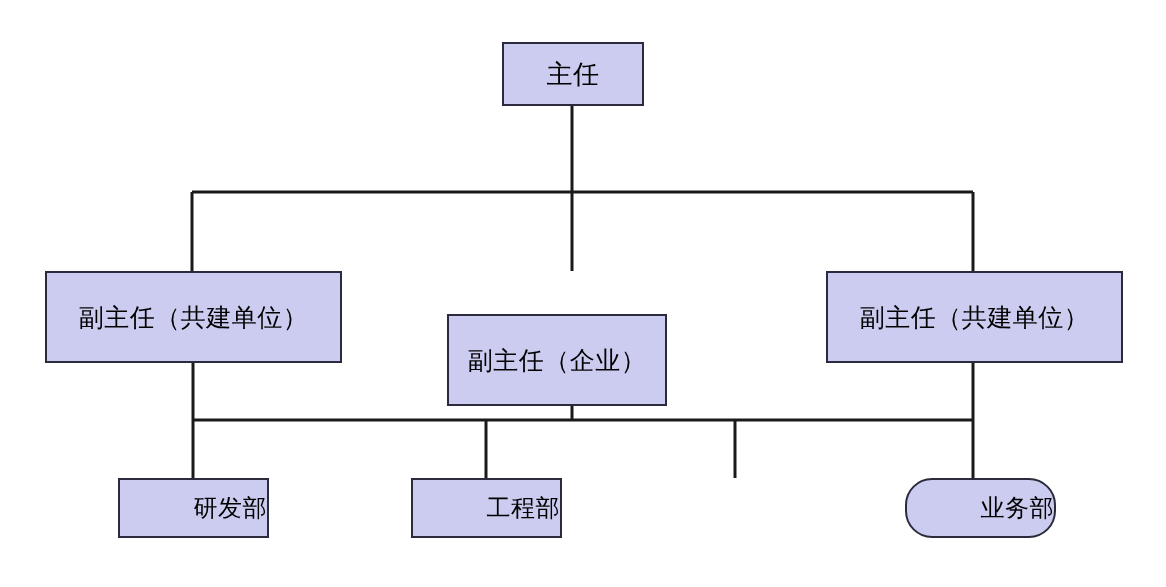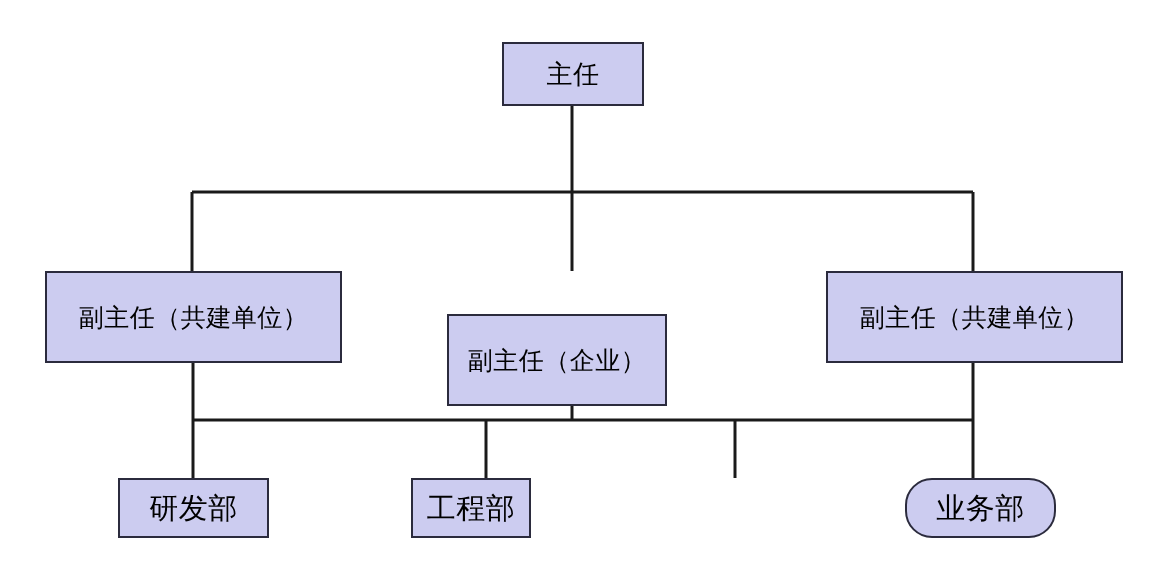--- a/index.html
+++ b/index.html
@@ -34,21 +34,21 @@
     justify-content: center;
     color: #000000;
     font-size: 25px;
     line-height: 1;
     letter-spacing: 0.5px;
     white-space: nowrap;
     z-index: 2;
   }
   .node-box.level-root { font-size: 26px; }
   .node-box.level-mid  { font-size: 25px; }
-  .node-box.level-leaf { font-size: 29px; }
+  .node-box.level-leaf { font-size: 24px; justify-content: flex-end; }
 </style>
 </head>
 <body>
 
 <div id="org-chart-canvas">
 
   <svg id="org-svg" viewBox="0 0 1166 587" xmlns="http://www.w3.org/2000/svg">
     <g stroke="#1a1a1a" stroke-width="3" stroke-linecap="butt" fill="none">
 
       <line x1="572" y1="106" x2="572" y2="192"></line>
@@ -85,21 +85,21 @@
   </div>
 
   <div class="node-box level-mid" style="left:826px; top:271px; width:297px; height:92px;">
     <span>副主任（共建单位）</span>
   </div>
 
   <div class="node-box level-leaf" style="left:118px; top:478px; width:151px; height:60px;">
     <span>研发部</span>
   </div>
 
-  <div class="node-box level-leaf" style="left:411px; top:478px; width:120px; height:60px;">
+  <div class="node-box level-leaf" style="left:411px; top:478px; width:151px; height:60px;">
     <span>工程部</span>
   </div>
 
 
   <div class="node-box level-leaf" style="left:905px; top:478px; width:151px; height:60px;border-radius:27px;">
     <span>业务部</span>
   </div>
 
 </div>
 

